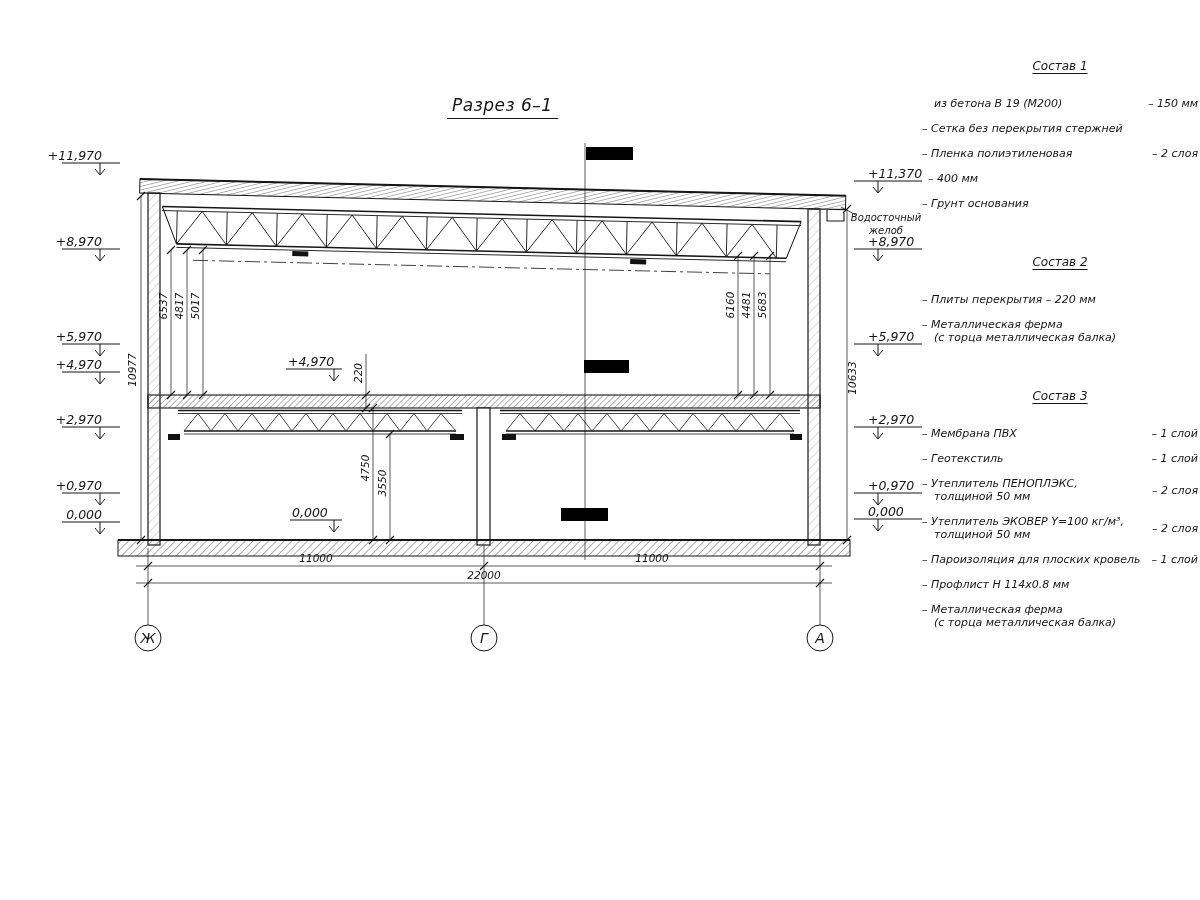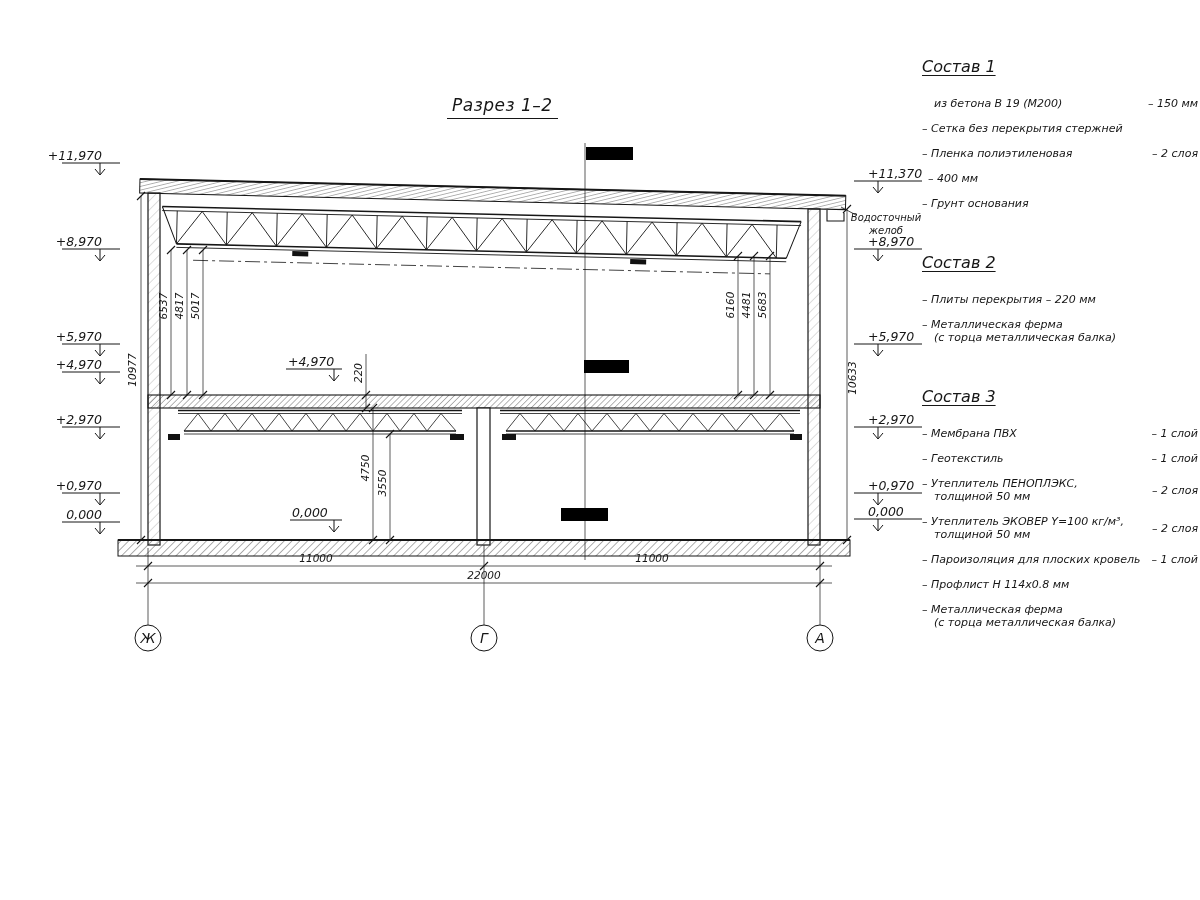--- a/index.html
+++ b/index.html
@@ -23,34 +23,34 @@
     font-style:italic; font-size:17px; letter-spacing:0.5px;
     border-bottom:1.3px solid #161616; padding:0 5px 3px;
   }
 
   .specs {
     position:absolute; left:922px; top:60px; width:276px;
     font-style:italic; font-size:11px; line-height:13px;
   }
   .spec-group { margin-bottom:46px; }
   .spec-title {
-    font-size:16px; font-weight:normal; 
+    font-size:12px; font-weight:normal; text-align:center;
     margin:0 0 24px 0; text-decoration:underline; text-underline-offset:3px;
   }
   .spec-item { display:flex; justify-content:space-between; align-items:center; margin-bottom:12px; }
   .spec-text { flex:1 1 auto; }
   .spec-text .l2 { padding-left:12px; }
   .spec-val  { flex:0 0 auto; white-space:nowrap; margin-left:6px; text-align:right; }
 </style>
 </head>
 <body>
 
 <div class="canvas">
 
-  <div class="page-title">Разрез 1–2</div>
+  <div class="page-title">Разрез 6–1</div>
 
   <svg class="drawing" width="1200" height="900" viewBox="0 0 1200 900">
     <defs>
       <pattern id="hatchRoof" width="3.6" height="3.6" patternUnits="userSpaceOnUse" patternTransform="rotate(75)">
         <line x1="0" y1="0" x2="0" y2="3.6" stroke="#2a2a2a" stroke-width="0.7"></line>
       </pattern>
       <pattern id="hatchSlab" width="4.2" height="4.2" patternUnits="userSpaceOnUse" patternTransform="rotate(45)">
         <line x1="0" y1="0" x2="0" y2="4.2" stroke="#2a2a2a" stroke-width="0.7"></line>
       </pattern>
       <pattern id="hatchFound" width="5.5" height="5.5" patternUnits="userSpaceOnUse" patternTransform="rotate(45)">

